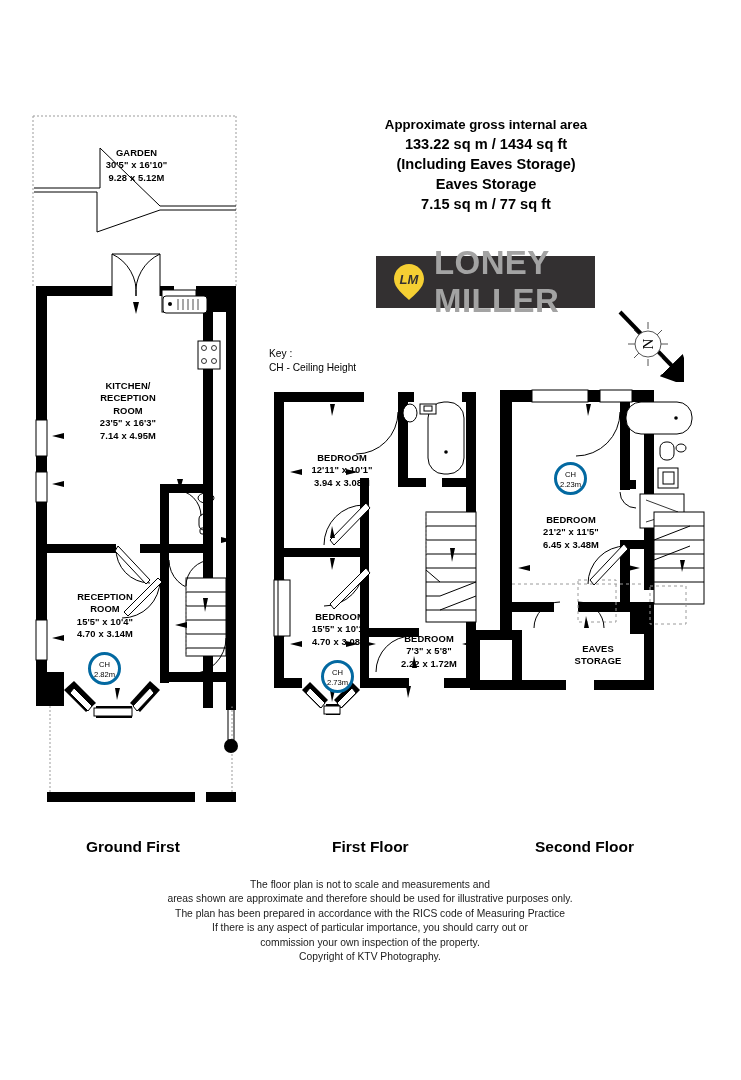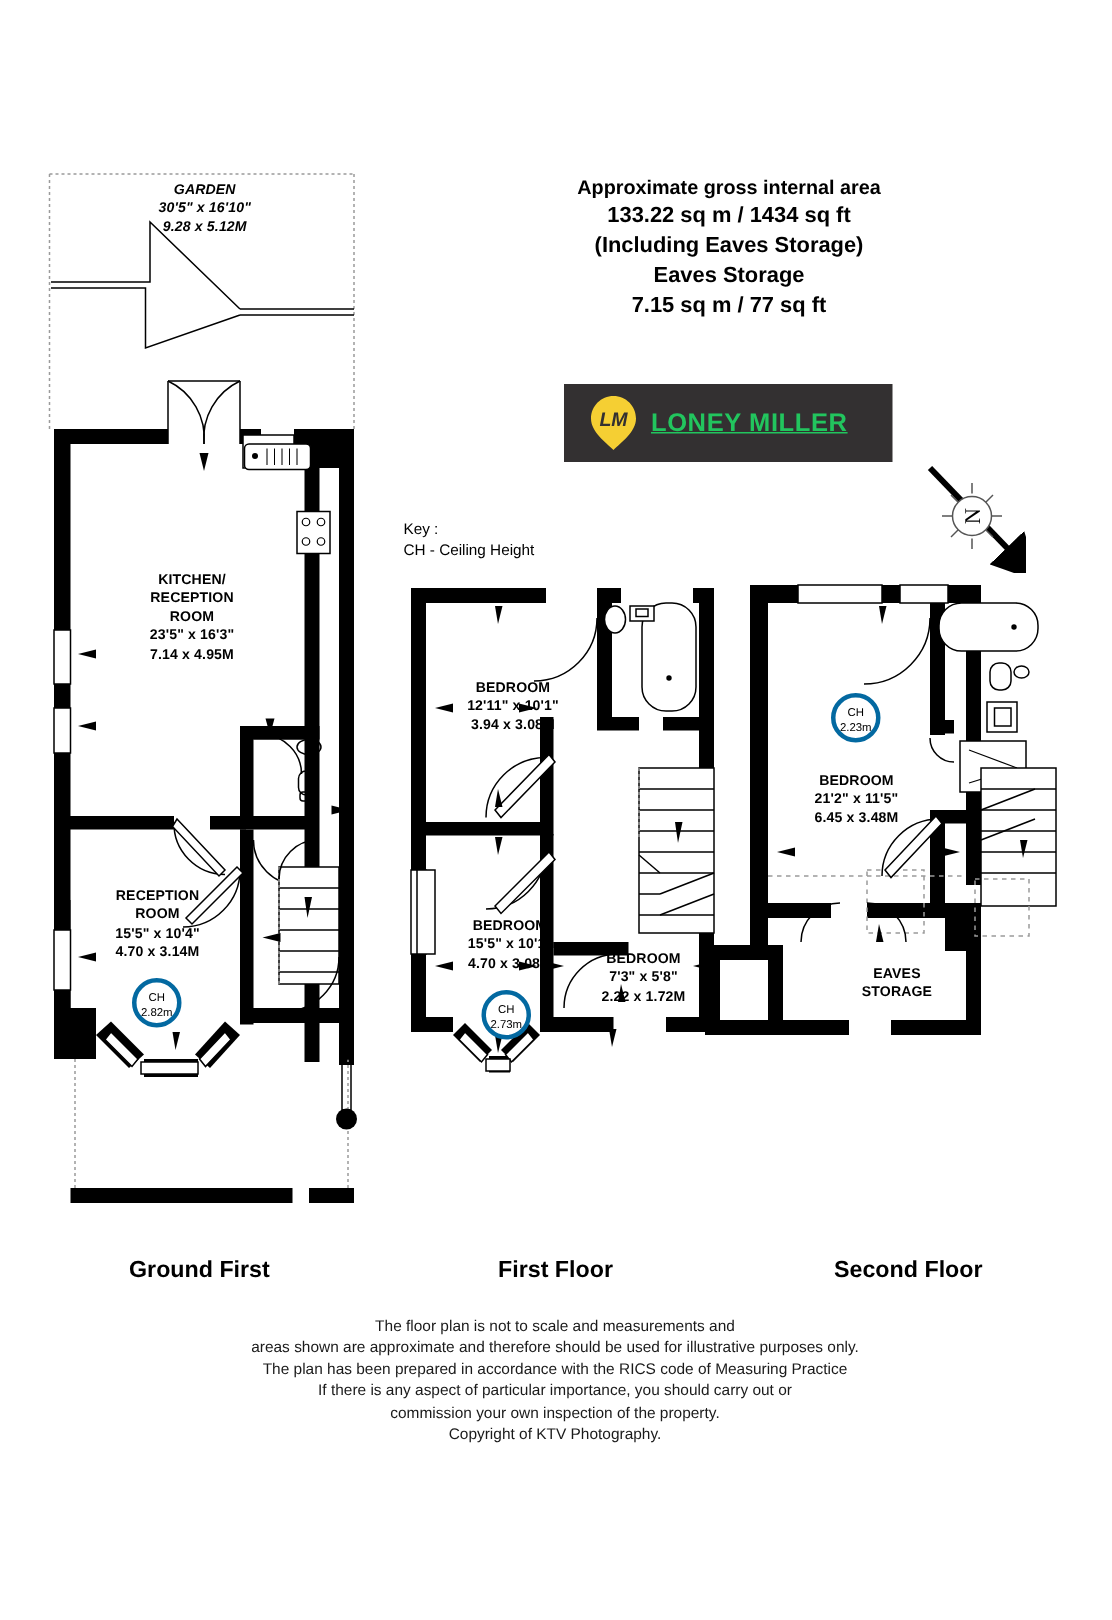--- a/index.html
+++ b/index.html
@@ -15,34 +15,34 @@
   #header{left:376px;top:108px;width:220px;text-align:center;}
   #title{font-size:19.5px;font-weight:bold;letter-spacing:-0.2px;line-height:24px;}
   #approx{font-size:13.2px;font-weight:bold;line-height:19px;margin-top:7px;}
   .areaLine{font-size:14.6px;font-weight:bold;line-height:20px;}
 
   
   #logo{left:376px;top:256px;width:219px;height:52px;background:#333031;
         display:flex;align-items:center;}
   #logoPin{position:relative;width:40px;height:40px;margin-left:13px;flex:0 0 auto;font-style:italic;}
   #logoPin svg{display:block;}
-  #logoText{color:#22c55e;font-size:17px;font-weight:bold;letter-spacing:0.4px;
-            margin-left:5px;font-family:"Liberation Sans",sans-serif;text-decoration:underline;}
+  #logoText{color:#a3a3a3;font-size:33px;font-weight:bold;letter-spacing:0.4px;
+            margin-left:5px;font-family:"Liberation Sans",sans-serif;}
 
   
   #key{left:269px;top:347px;font-size:10.2px;line-height:13.6px;}
 
   
   #compass{left:612px;top:306px;width:72px;height:76px;}
 
   
   .floorCap{font-size:15.5px;font-weight:bold;}
   #capGround{left:86px;top:838px;}
   #capFirst{left:332px;top:838px;}
-  #capSecond{left:556px;top:838px;}
+  #capSecond{left:535px;top:838px;}
 
   
   #disclaimer{left:60px;top:878px;width:620px;text-align:center;
               font-size:10.3px;line-height:14.4px;color:#1a1a1a;}
   .room-label{position:absolute;text-align:center;font-size:9.4px;font-weight:bold;
               line-height:12.4px;letter-spacing:0.1px;white-space:nowrap;}
   .ch{position:absolute;width:33px;height:33px;border:3px solid #0369a1;border-radius:50%;
       box-sizing:border-box;text-align:center;font-size:7.6px;line-height:10px;
       padding-top:5px;background:#fff;}
   .svgplan{position:absolute;left:0;top:0;overflow:visible;}
@@ -243,21 +243,21 @@
     <g fill="#000">
       <polygon points="52,436 64,433 64,439"></polygon>
       <polygon points="52,484 64,481 64,487"></polygon>
       <polygon points="52,638 64,635 64,641"></polygon>
       <polygon points="175,625 187,622 187,628"></polygon>
       <polygon points="115,688 120,688 117,700"></polygon>
       <polygon points="233,540 221,537 221,543"></polygon>
     </g>
   </svg>
 
-  <div class="room-label" style="left:84px;top:120px;width:105px;font-style:italic;">
+  <div class="room-label" style="left:84px;top:147px;width:105px;">
     <div>GARDEN</div>
     <div>30'5" x 16'10"</div>
     <div>9.28 x 5.12M</div>
   </div>
 
   <div class="room-label" style="left:78px;top:380px;width:100px;">
     <div>KITCHEN/</div>
     <div>RECEPTION</div>
     <div>ROOM</div>
     <div>23'5" x 16'3"</div>

